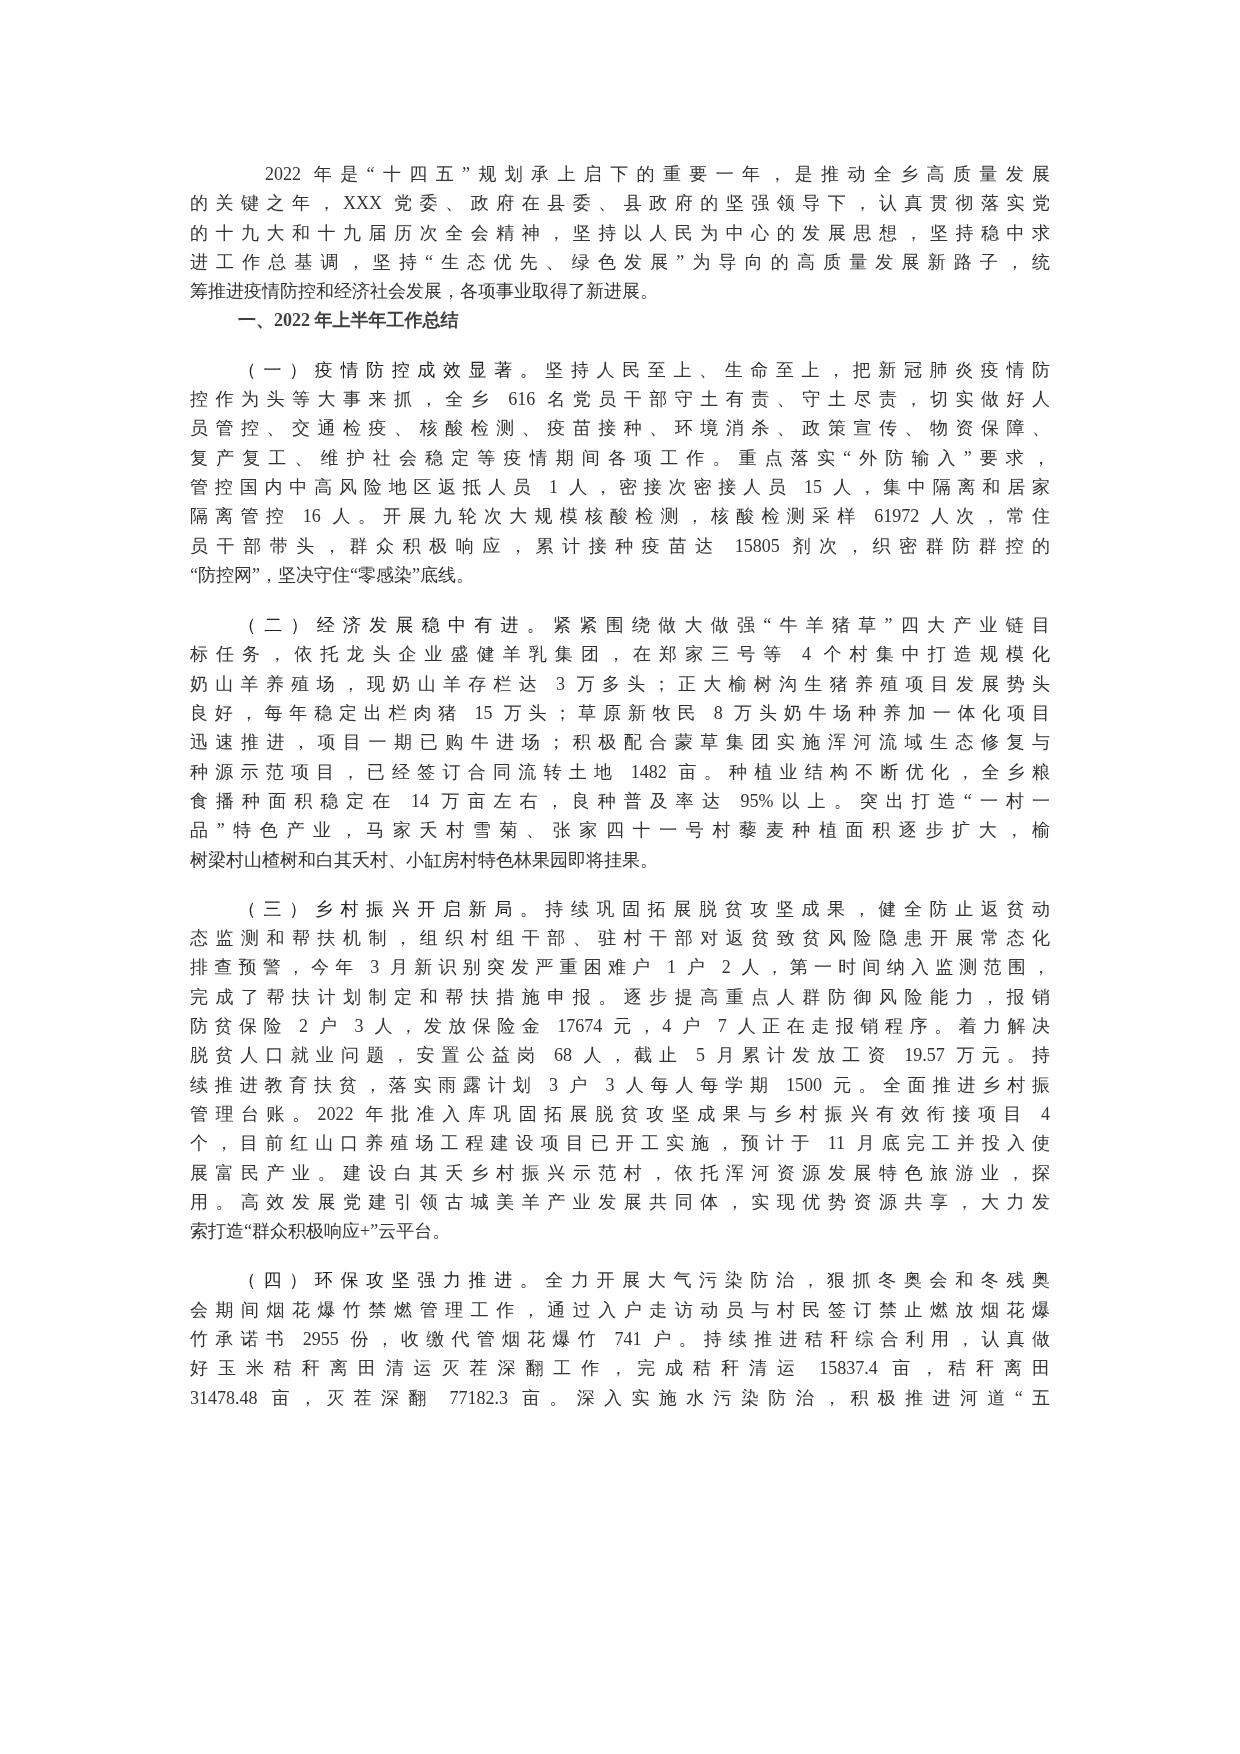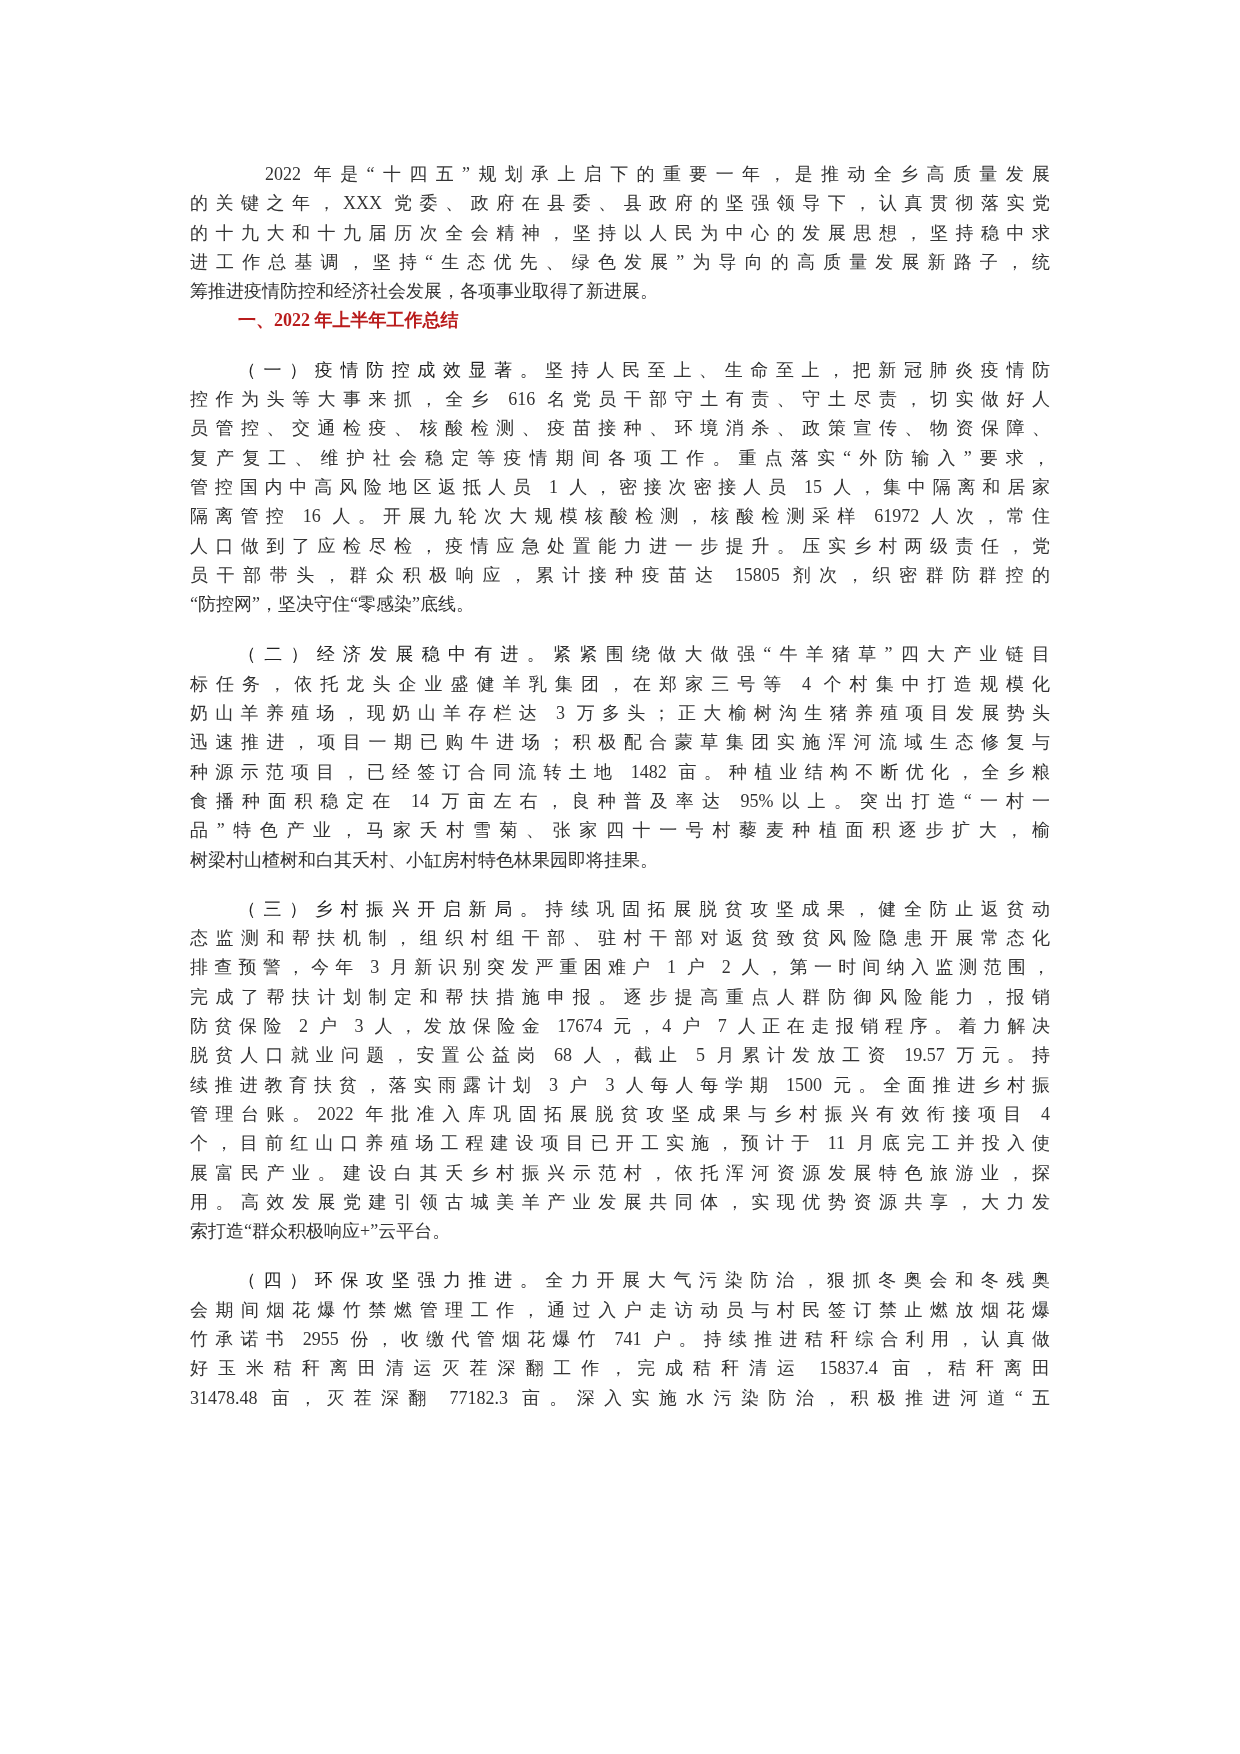--- a/index.html
+++ b/index.html
@@ -11,21 +11,21 @@
   }
   .para { margin: 0; }
   .para.lead-para { margin-top: 20px; }
   .line {
     display: block; height: 29.3px; overflow: visible;
     text-align: justify; text-align-last: justify; text-justify: inter-character;
   }
   .line.last { text-align-last: left; }
   .line.indent { padding-left: 48px; }
   .line.indent3 { padding-left: 75px; }
-  .heading { font-weight: bold; color: #b91c1c; text-align-last: left; }
+  .heading { font-weight: bold; color: #404040; text-align-last: left; }
   .lead { font-weight: normal; color: #222222; }
 </style>
 </head>
 <body>
 
 <div class="page">
 
   <div class="para">
     <span class="line indent3">2022 年是“十四五”规划承上启下的重要一年，是推动全乡高质量发展</span>
     <span class="line">的关键之年，XXX 党委、政府在县委、县政府的坚强领导下，认真贯彻落实党</span>
@@ -38,29 +38,29 @@
     <span class="line indent last heading">一、2022 年上半年工作总结</span>
   </div>
 
   <div class="para lead-para">
     <span class="line indent"><span class="lead">（一）疫情防控成效显著。</span><span>坚持人民至上、生命至上，把新冠肺炎疫情防</span></span>
     <span class="line">控作为头等大事来抓，全乡 616 名党员干部守土有责、守土尽责，切实做好人</span>
     <span class="line">员管控、交通检疫、核酸检测、疫苗接种、环境消杀、政策宣传、物资保障、</span>
     <span class="line">复产复工、维护社会稳定等疫情期间各项工作。重点落实“外防输入”要求，</span>
     <span class="line">管控国内中高风险地区返抵人员 1 人，密接次密接人员 15 人，集中隔离和居家</span>
     <span class="line">隔离管控 16 人。开展九轮次大规模核酸检测，核酸检测采样 61972 人次，常住</span>
-    <span class="line">人口做到了应检尽检，疫情应急处置能力进一步提升。压实乡村两级责任，党</span>
     <span class="line">员干部带头，群众积极响应，累计接种疫苗达 15805 剂次，织密群防群控的</span>
     <span class="line last">“防控网”，坚决守住“零感染”底线。</span>
   </div>
 
   <div class="para lead-para" style="margin-top:21px">
     <span class="line indent"><span class="lead">（二）经济发展稳中有进。</span><span>紧紧围绕做大做强“牛羊猪草”四大产业链目</span></span>
     <span class="line">标任务，依托龙头企业盛健羊乳集团，在郑家三号等 4 个村集中打造规模化</span>
     <span class="line">奶山羊养殖场，现奶山羊存栏达 3 万多头；正大榆树沟生猪养殖项目发展势头</span>
+    <span class="line">良好，每年稳定出栏肉猪 15 万头；草原新牧民 8 万头奶牛场种养加一体化项目</span>
     <span class="line">迅速推进，项目一期已购牛进场；积极配合蒙草集团实施浑河流域生态修复与</span>
     <span class="line">种源示范项目，已经签订合同流转土地 1482 亩。种植业结构不断优化，全乡粮</span>
     <span class="line">食播种面积稳定在 14 万亩左右，良种普及率达 95%以上。突出打造“一村一</span>
     <span class="line">品”特色产业，马家夭村雪菊、张家四十一号村藜麦种植面积逐步扩大，榆</span>
     <span class="line last">树梁村山楂树和白其夭村、小缸房村特色林果园即将挂果。</span>
   </div>
 
   <div class="para lead-para">
     <span class="line indent"><span class="lead">（三）乡村振兴开启新局。</span><span>持续巩固拓展脱贫攻坚成果，健全防止返贫动</span></span>
     <span class="line">态监测和帮扶机制，组织村组干部、驻村干部对返贫致贫风险隐患开展常态化</span>

